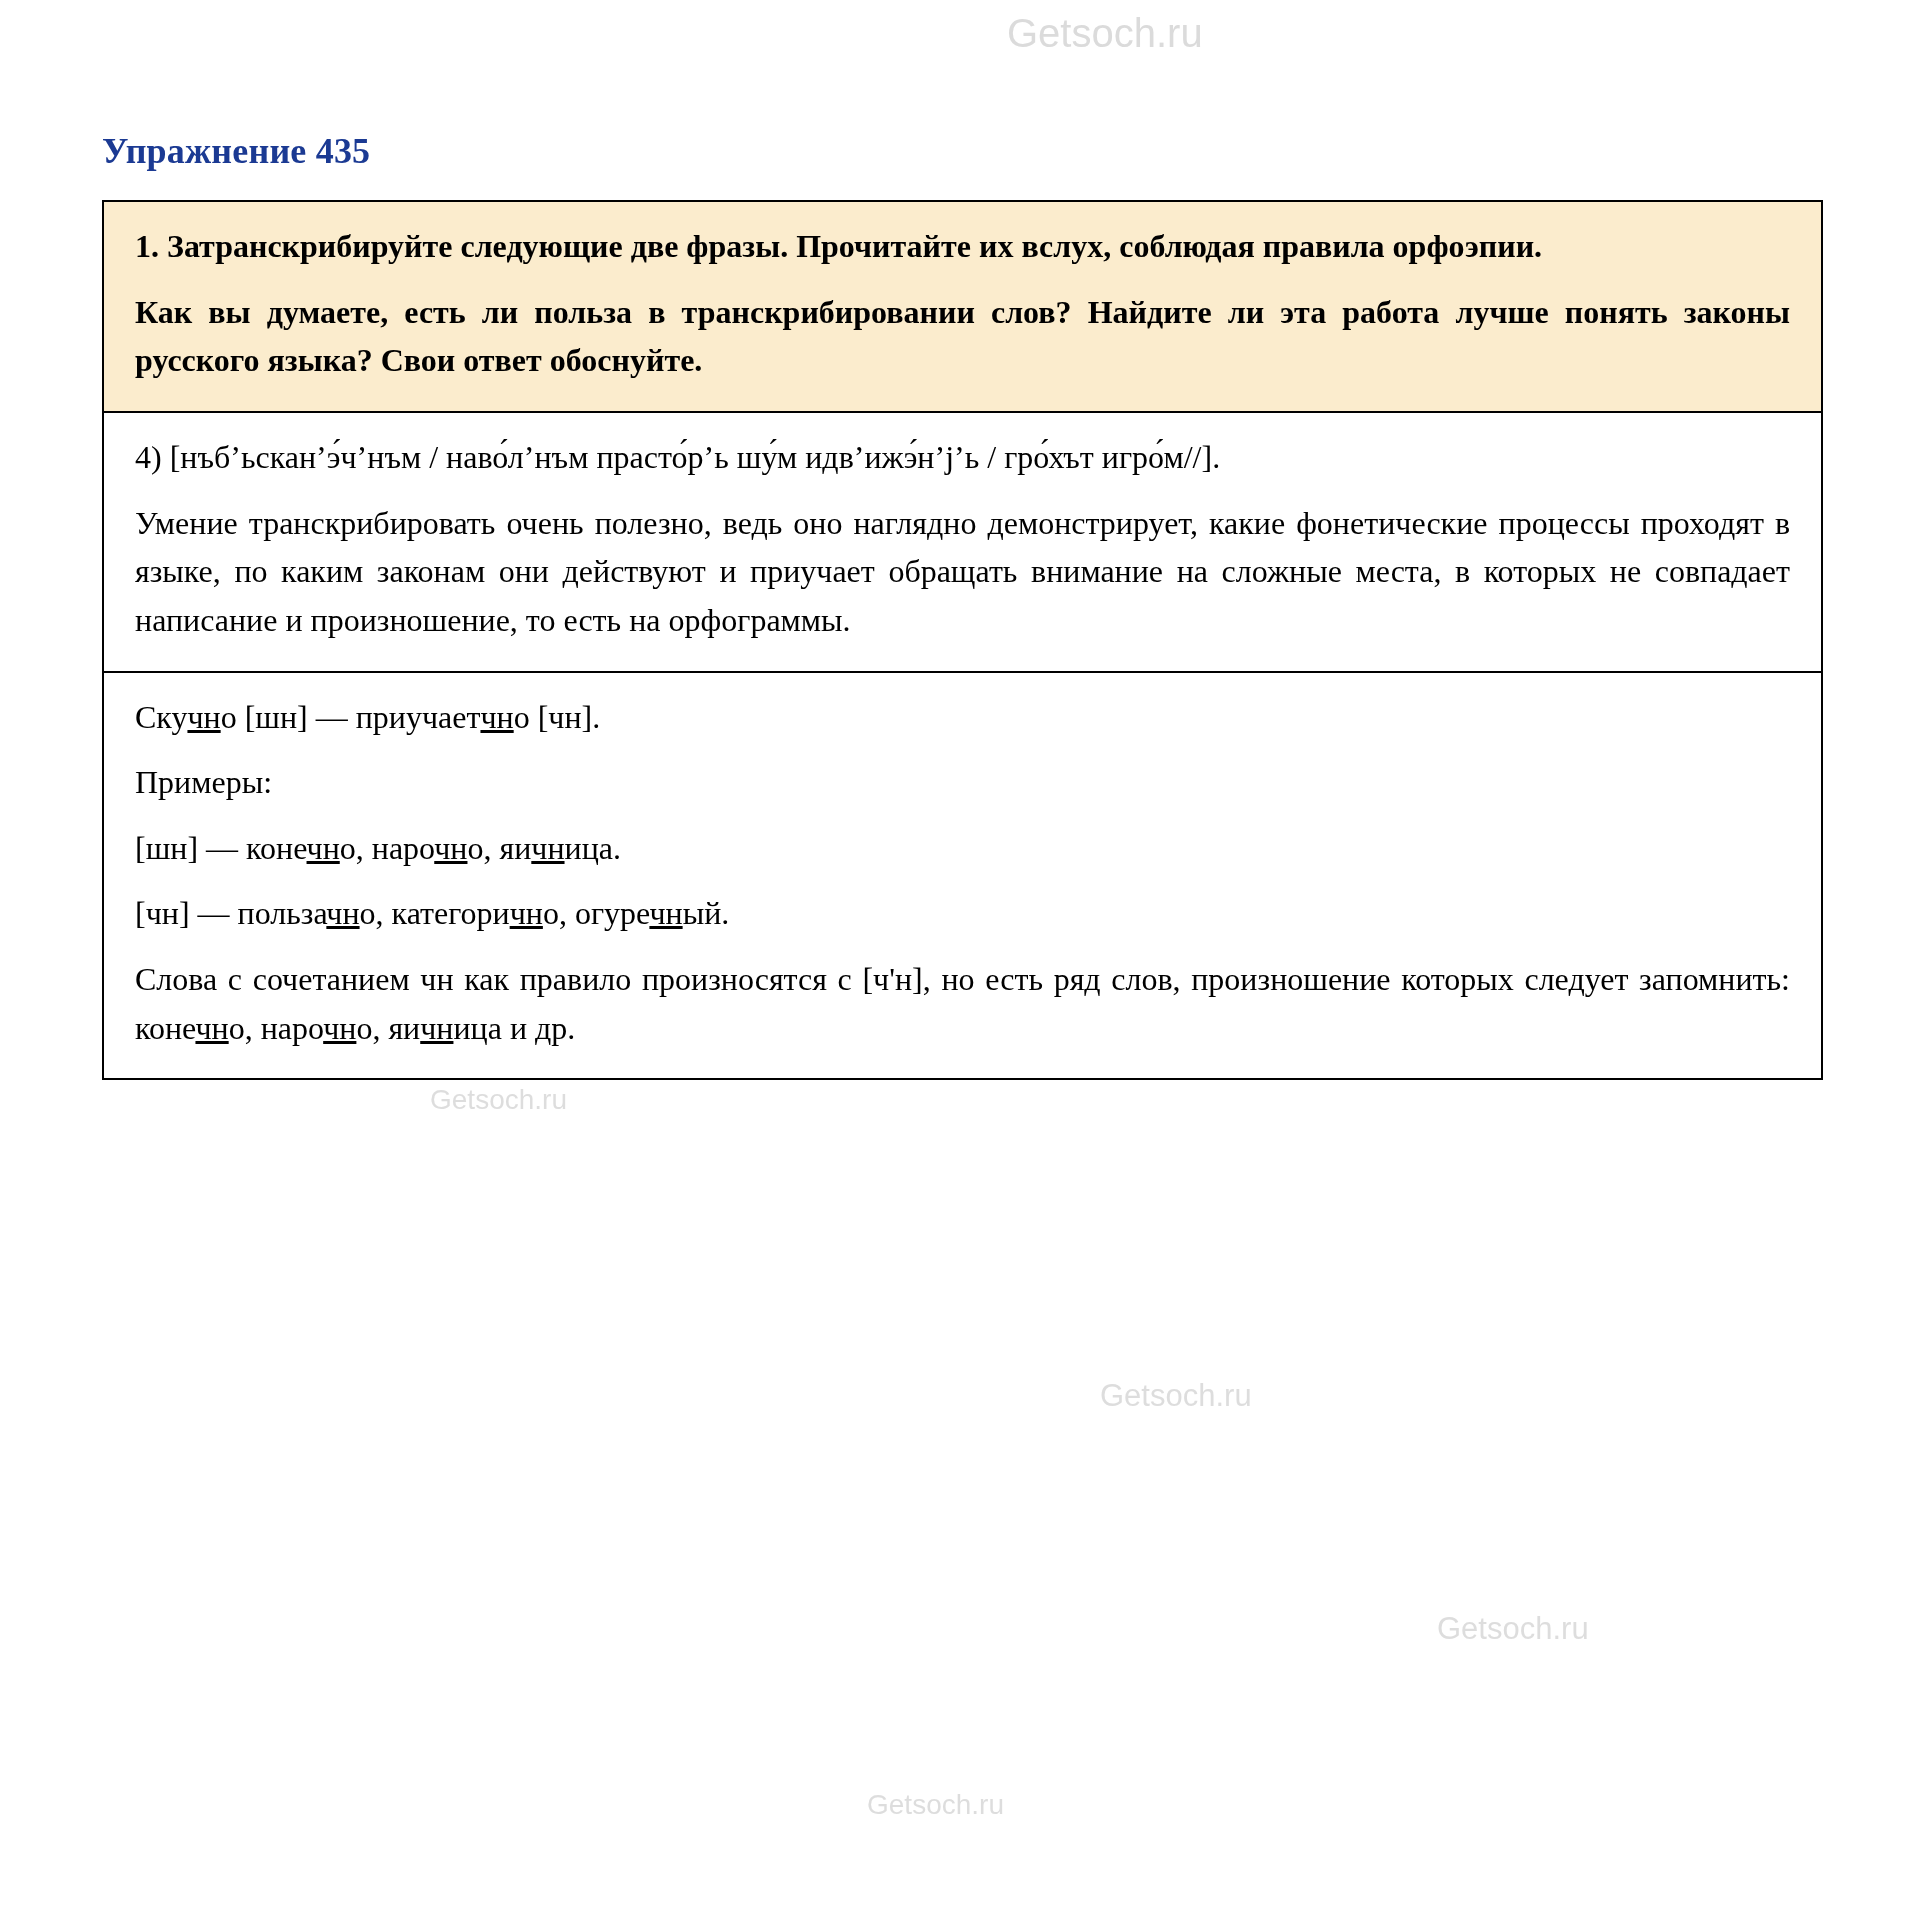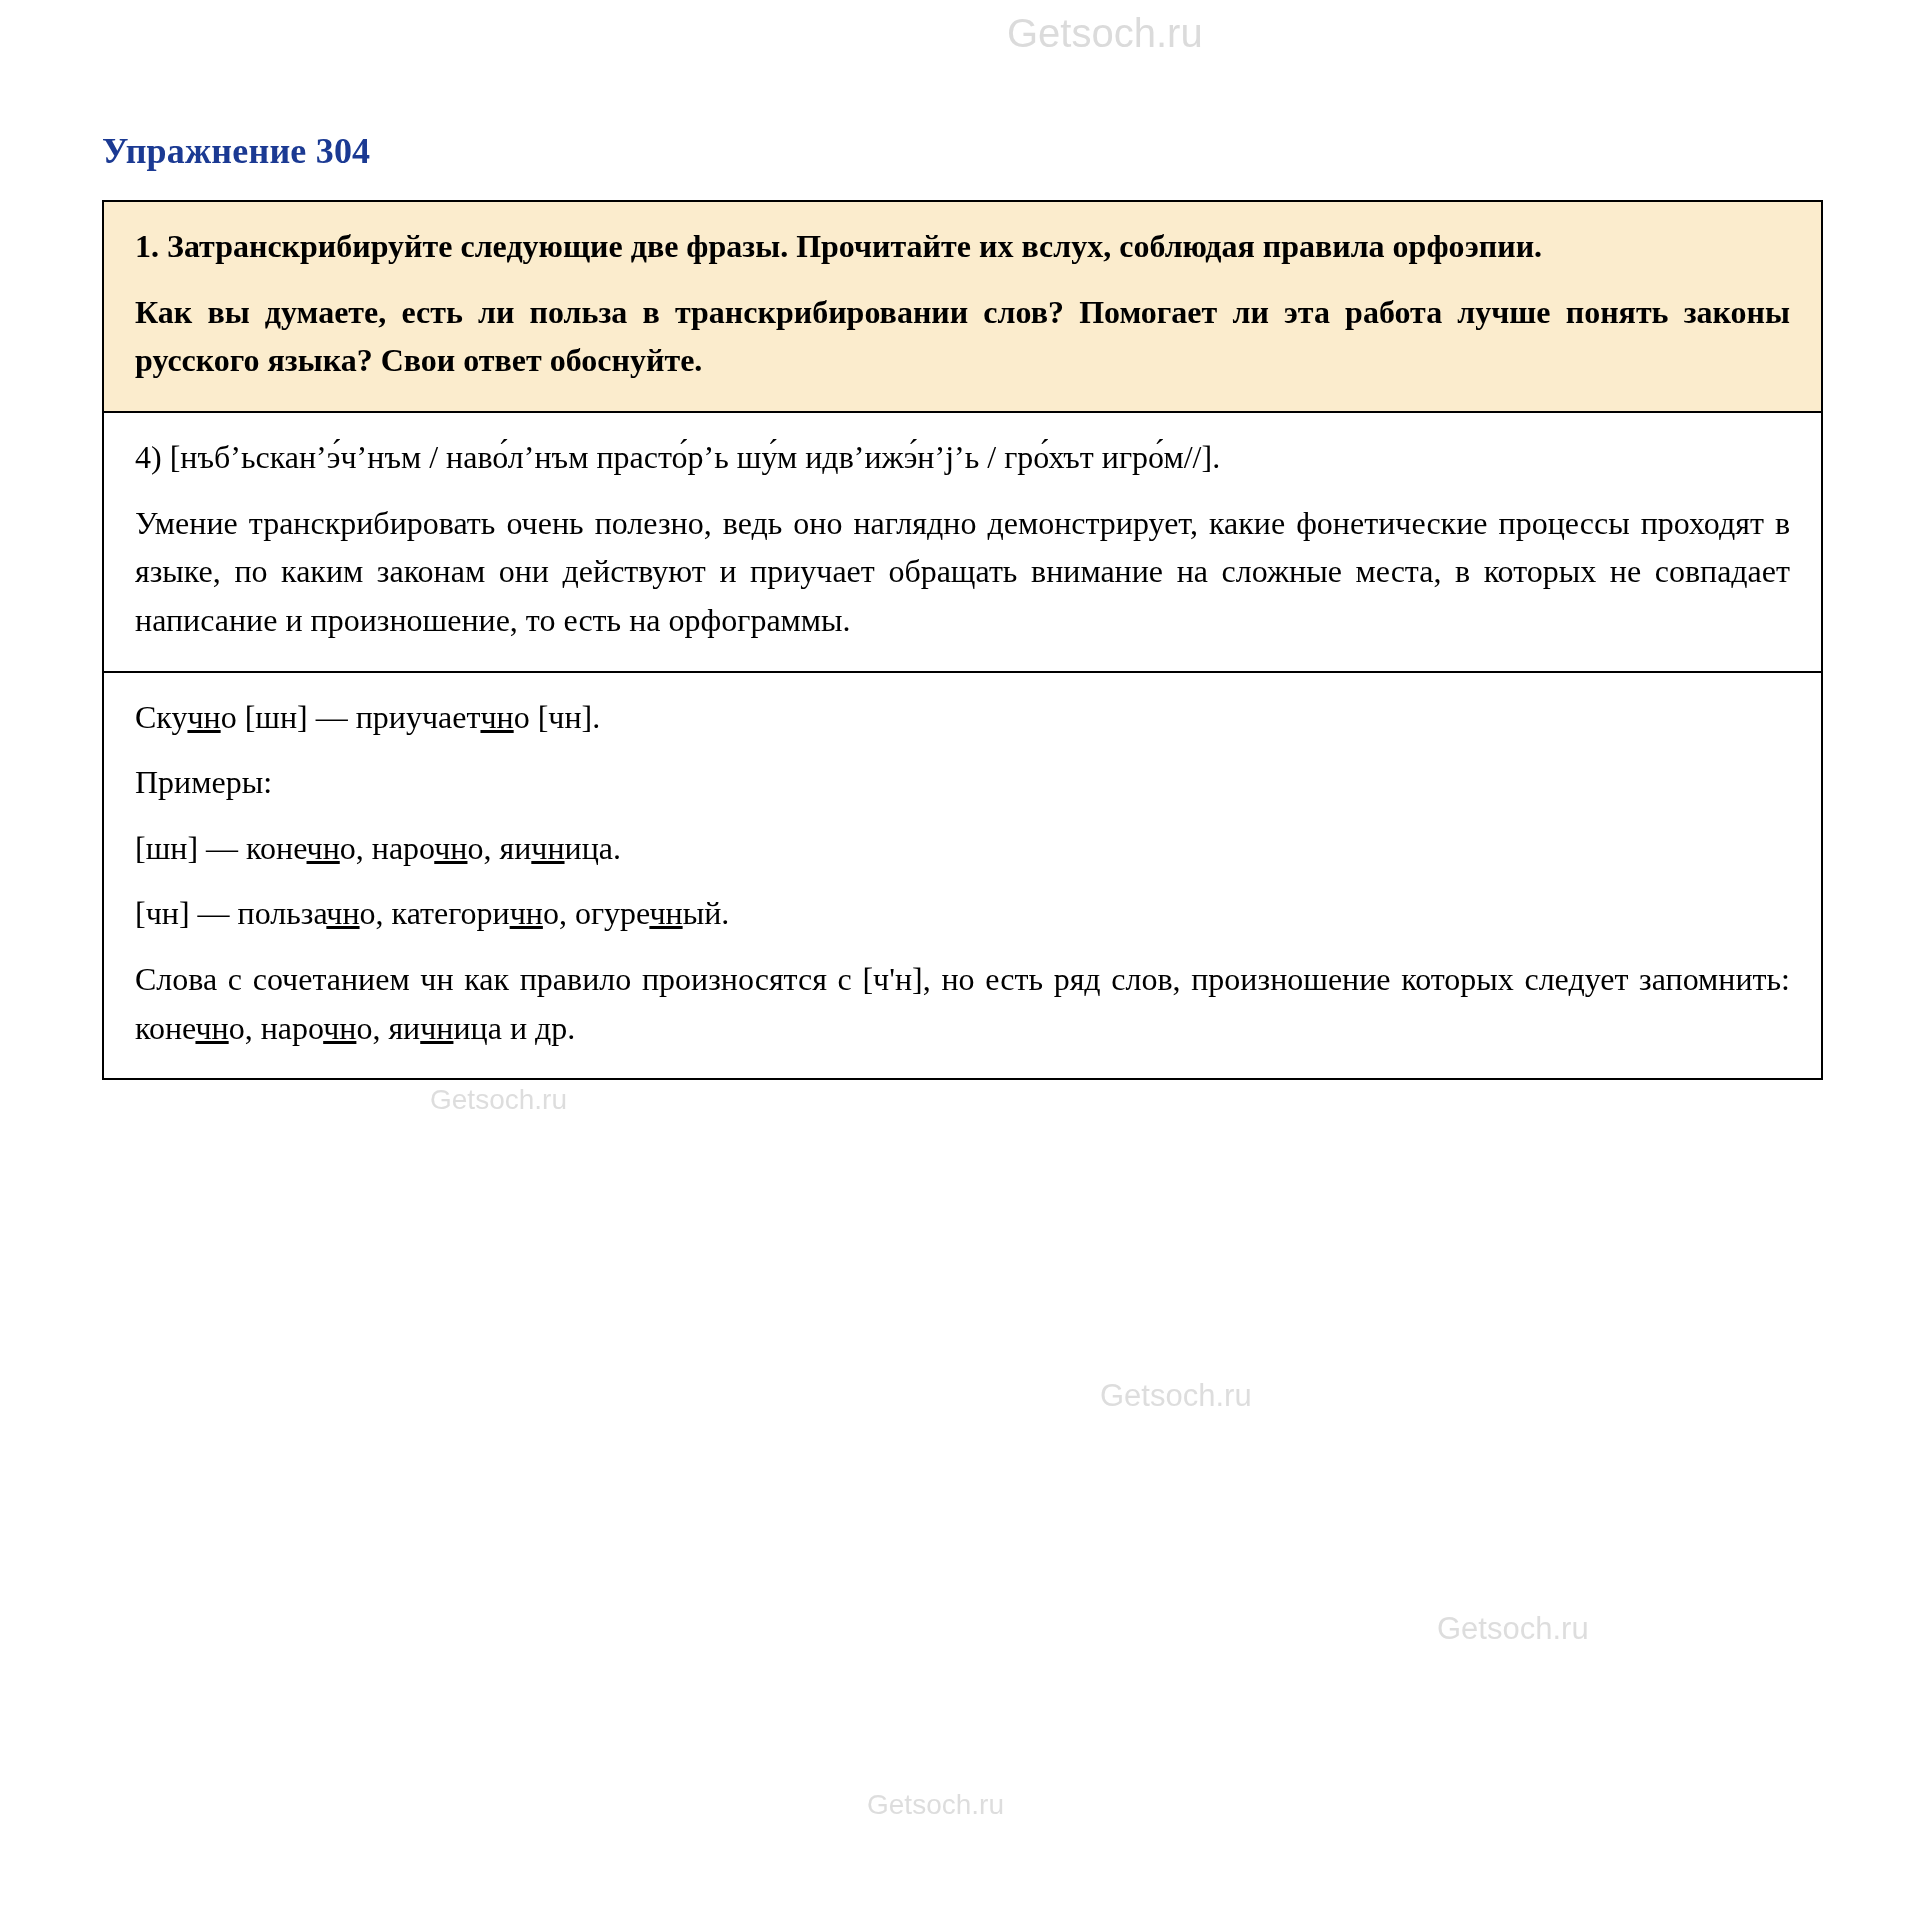--- a/index.html
+++ b/index.html
@@ -102,27 +102,27 @@
 <div class="wm wm-a">Getsoch.ru</div>
 <div class="wm wm-b">Getsoch.ru</div>
 <div class="wm wm-c">Getsoch.ru</div>
 <div class="wm wm-d">Getsoch.ru</div>
 <div class="wm wm-e">Getsoch.ru</div>
 <div class="wm wm-f">Getsoch.ru</div>
 <div class="wm wm-g">Getsoch.ru</div>
 
 <div class="page">
 
-  <div class="task-title">Упражнение 304</div>
+  <div class="task-title">Упражнение 435</div>
 
   <div class="frame">
 
     <div class="block highlight">
       <p>1. Затранскрибируйте следующие две фразы. Прочитайте их вслух, соблюдая правила орфоэпии.</p>
-      <p>Как вы думаете, есть ли польза в транскрибировании слов? Помогает ли эта работа лучше понять законы русского языка? Свои ответ обоснуйте.</p>
+      <p>Как вы думаете, есть ли польза в транскрибировании слов? Найдите ли эта работа лучше понять законы русского языка? Свои ответ обоснуйте.</p>
     </div>
 
     <div class="block answer">
       <p class="nojust">4) [нъб’ьскан’э́ч’нъм  / наво́л’нъм прасто́р’ь шу́м идв’ижэ́н’j’ь / гро́хът игро́м//].</p>
       <p>Умение транскрибировать очень полезно, ведь оно наглядно демонстрирует, какие фонетические процессы проходят в языке, по каким законам они действуют и приучает обращать внимание на сложные места, в которых не совпадает написание и произношение, то есть на орфограммы.</p>
     </div>
 
 
     <div class="block answer">
       <p class="nojust"><span>Ску</span><u class="dotted">чн</u><span>о [шн] — приучает</span><u class="dotted">чн</u><span>о [чн].</span></p>

